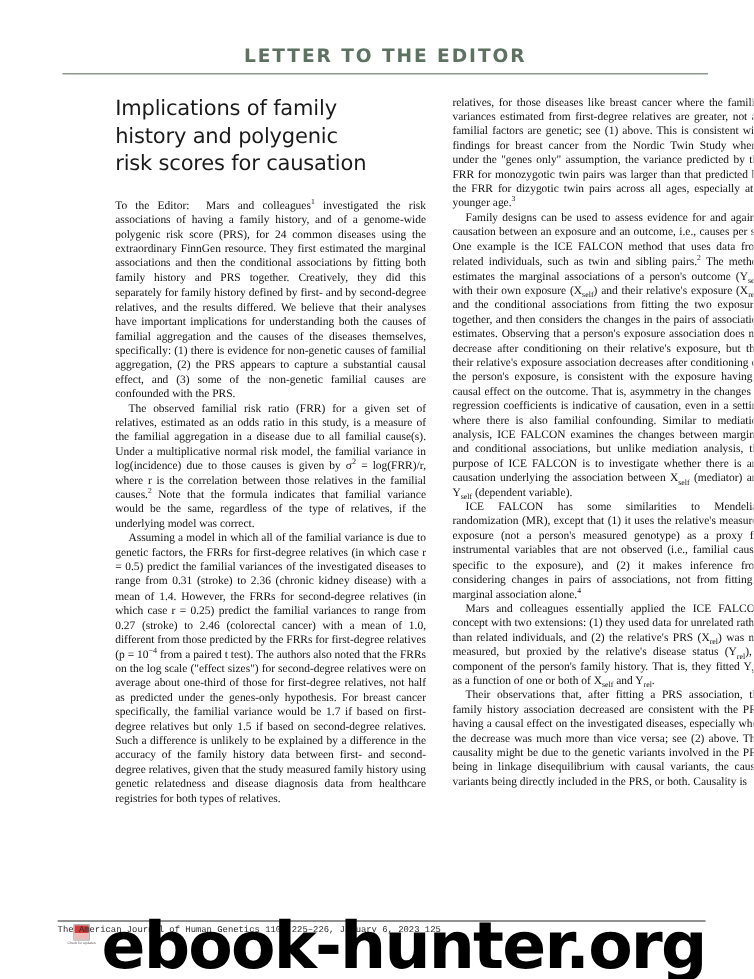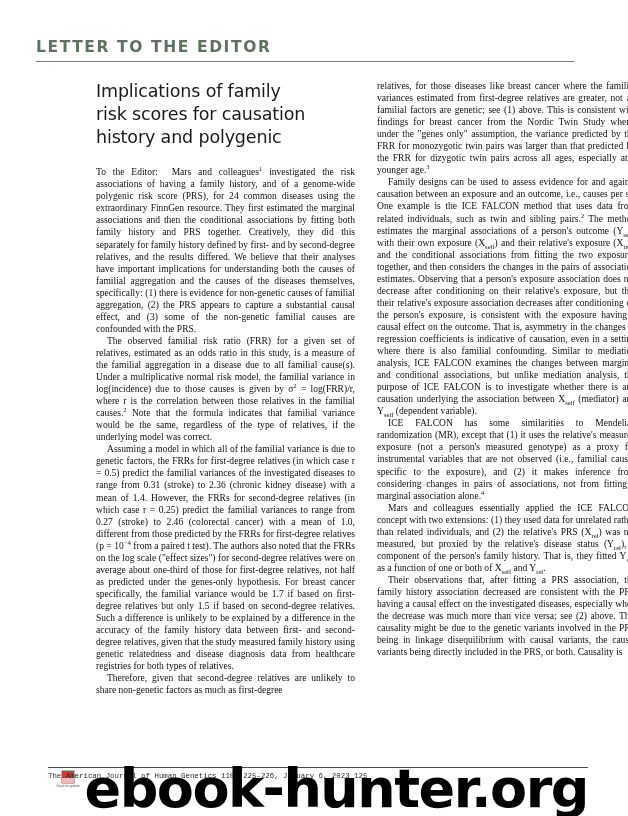--- a/index.html
+++ b/index.html
@@ -12,24 +12,24 @@
     width: 628px;
     height: 816px;
     background: #ffffff;
     overflow: hidden;
     font-family: "Liberation Serif", serif;
   }
 
   
   .header {
     position: absolute;
-    left: 36px;
+    left: 52px;
     top: 40px;
     width: 538px;
-    text-align: left;
+    text-align: center;
   }
   .header-title {
     font-family: "DejaVu Sans", sans-serif;
     font-weight: bold;
     font-size: 15.5px;
     letter-spacing: 1.6px;
     color: #5d7261;
     line-height: 1;
     white-space: nowrap;
   }
@@ -167,28 +167,27 @@
   <div class="header">
     <div class="header-title">LETTER TO THE EDITOR</div>
     <div class="header-rule"></div>
   </div>
 
   <div class="columns">
 
     <div class="col left">
       <h1 class="article-title">
         <div>Implications of family</div>
+        <div>history and polygenic</div>
         <div>risk scores for causation</div>
-        <div>history and polygenic</div>
       </h1>
 
       <p class="body"><span class="lead-label">To the Editor:</span>&nbsp;&nbsp;<span>Mars and colleagues<sup class="ref">1</sup> investigated the risk associations of having a family history, and of a genome-wide polygenic risk score (PRS), for 24 common diseases using the extraordinary FinnGen resource. They first estimated the marginal associations and then the conditional associations by fitting both family history and PRS together. Creatively, they did this separately for family history defined by first- and by second-degree relatives, and the results differed. We believe that their analyses have important implications for understanding both the causes of familial aggregation and the causes of the diseases themselves, specifically: (1) there is evidence for non-genetic causes of familial aggregation, (2) the PRS appears to capture a substantial causal effect, and (3) some of the non-genetic familial causes are confounded with the PRS.</span></p>
       <p class="body"><span>The observed familial risk ratio (FRR) for a given set of relatives, estimated as an odds ratio in this study, is a measure of the familial aggregation in a disease due to all familial cause(s). Under a multiplicative normal risk model, the familial variance in log(incidence) due to those causes is given by σ<sup class="exp">2</sup> = log(FRR)/<span class="ital">r</span>, where <span class="ital">r</span> is the correlation between those relatives in the familial causes.<sup class="ref">2</sup> Note that the formula indicates that familial variance would be the same, regardless of the type of relatives, if the underlying model was correct.</span></p>
       <p class="body"><span>Assuming a model in which all of the familial variance is due to genetic factors, the FRRs for first-degree relatives (in which case <span class="ital">r</span> = 0.5) predict the familial variances of the investigated diseases to range from 0.31 (stroke) to 2.36 (chronic kidney disease) with a mean of 1.4. However, the FRRs for second-degree relatives (in which case <span class="ital">r</span> = 0.25) predict the familial variances to range from 0.27 (stroke) to 2.46 (colorectal cancer) with a mean of 1.0, different from those predicted by the FRRs for first-degree relatives (p = 10<sup class="exp">−4</sup> from a paired t test). The authors also noted that the FRRs on the log scale ("effect sizes") for second-degree relatives were on average about one-third of those for first-degree relatives, not half as predicted under the genes-only hypothesis. For breast cancer specifically, the familial variance would be 1.7 if based on first-degree relatives but only 1.5 if based on second-degree relatives. Such a difference is unlikely to be explained by a difference in the accuracy of the family history data between first- and second-degree relatives, given that the study measured family history using genetic relatedness and disease diagnosis data from healthcare registries for both types of relatives.</span></p>
-      <p class="body"><span>Therefore, given that second-degree relatives are unlikely to share non-genetic factors as much as first-degree</span></p>
     </div>
 
     <div class="col right">
       <p class="body"><span>relatives, for those diseases like breast cancer where the familial variances estimated from first-degree relatives are greater, not all familial factors are genetic; see (1) above. This is consistent with findings for breast cancer from the Nordic Twin Study where, under the "genes only" assumption, the variance predicted by the FRR for monozygotic twin pairs was larger than that predicted by the FRR for dizygotic twin pairs across all ages, especially at a younger age.<sup class="ref">3</sup></span></p>
       <p class="body"><span>Family designs can be used to assess evidence for and against causation between an exposure and an outcome, i.e., causes <span class="ital">per se</span>. One example is the ICE FALCON method that uses data from related individuals, such as twin and sibling pairs.<sup class="ref">2</sup> The method estimates the marginal associations of a person's outcome (Y<sub class="sb">self</sub>) with their own exposure (X<sub class="sb">self</sub>) and their relative's exposure (X<sub class="sb">rel</sub>), and the conditional associations from fitting the two exposures together, and then considers the changes in the pairs of association estimates. Observing that a person's exposure association does not decrease after conditioning on their relative's exposure, but that their relative's exposure association decreases after conditioning on the person's exposure, is consistent with the exposure having a causal effect on the outcome. That is, asymmetry in the changes in regression coefficients is indicative of causation, even in a setting where there is also familial confounding. Similar to mediation analysis, ICE FALCON examines the changes between marginal and conditional associations, but unlike mediation analysis, the purpose of ICE FALCON is to investigate whether there is any causation underlying the association between X<sub class="sb">self</sub> (mediator) and Y<sub class="sb">self</sub> (dependent variable).</span></p>
       <p class="body"><span>ICE FALCON has some similarities to Mendelian randomization (MR), except that (1) it uses the relative's measured exposure (not a person's measured genotype) as a proxy for instrumental variables that are not observed (i.e., familial causes specific to the exposure), and (2) it makes inference from considering changes in pairs of associations, not from fitting a marginal association alone.<sup class="ref">4</sup></span></p>
       <p class="body"><span>Mars and colleagues essentially applied the ICE FALCON concept with two extensions: (1) they used data for unrelated rather than related individuals, and (2) the relative's PRS (X<sub class="sb">rel</sub>) was not measured, but proxied by the relative's disease status (Y<sub class="sb">rel</sub>), a component of the person's family history. That is, they fitted Y<sub class="sb">self</sub> as a function of one or both of X<sub class="sb">self</sub> and Y<sub class="sb">rel</sub>.</span></p>
       <p class="body"><span>Their observations that, after fitting a PRS association, the family history association decreased are consistent with the PRS having a causal effect on the investigated diseases, especially when the decrease was much more than <span class="ital">vice versa</span>; see (2) above. This causality might be due to the genetic variants involved in the PRS being in linkage disequilibrium with causal variants, the causal variants being directly included in the PRS, or both. Causality is</span></p>
     </div>
 

